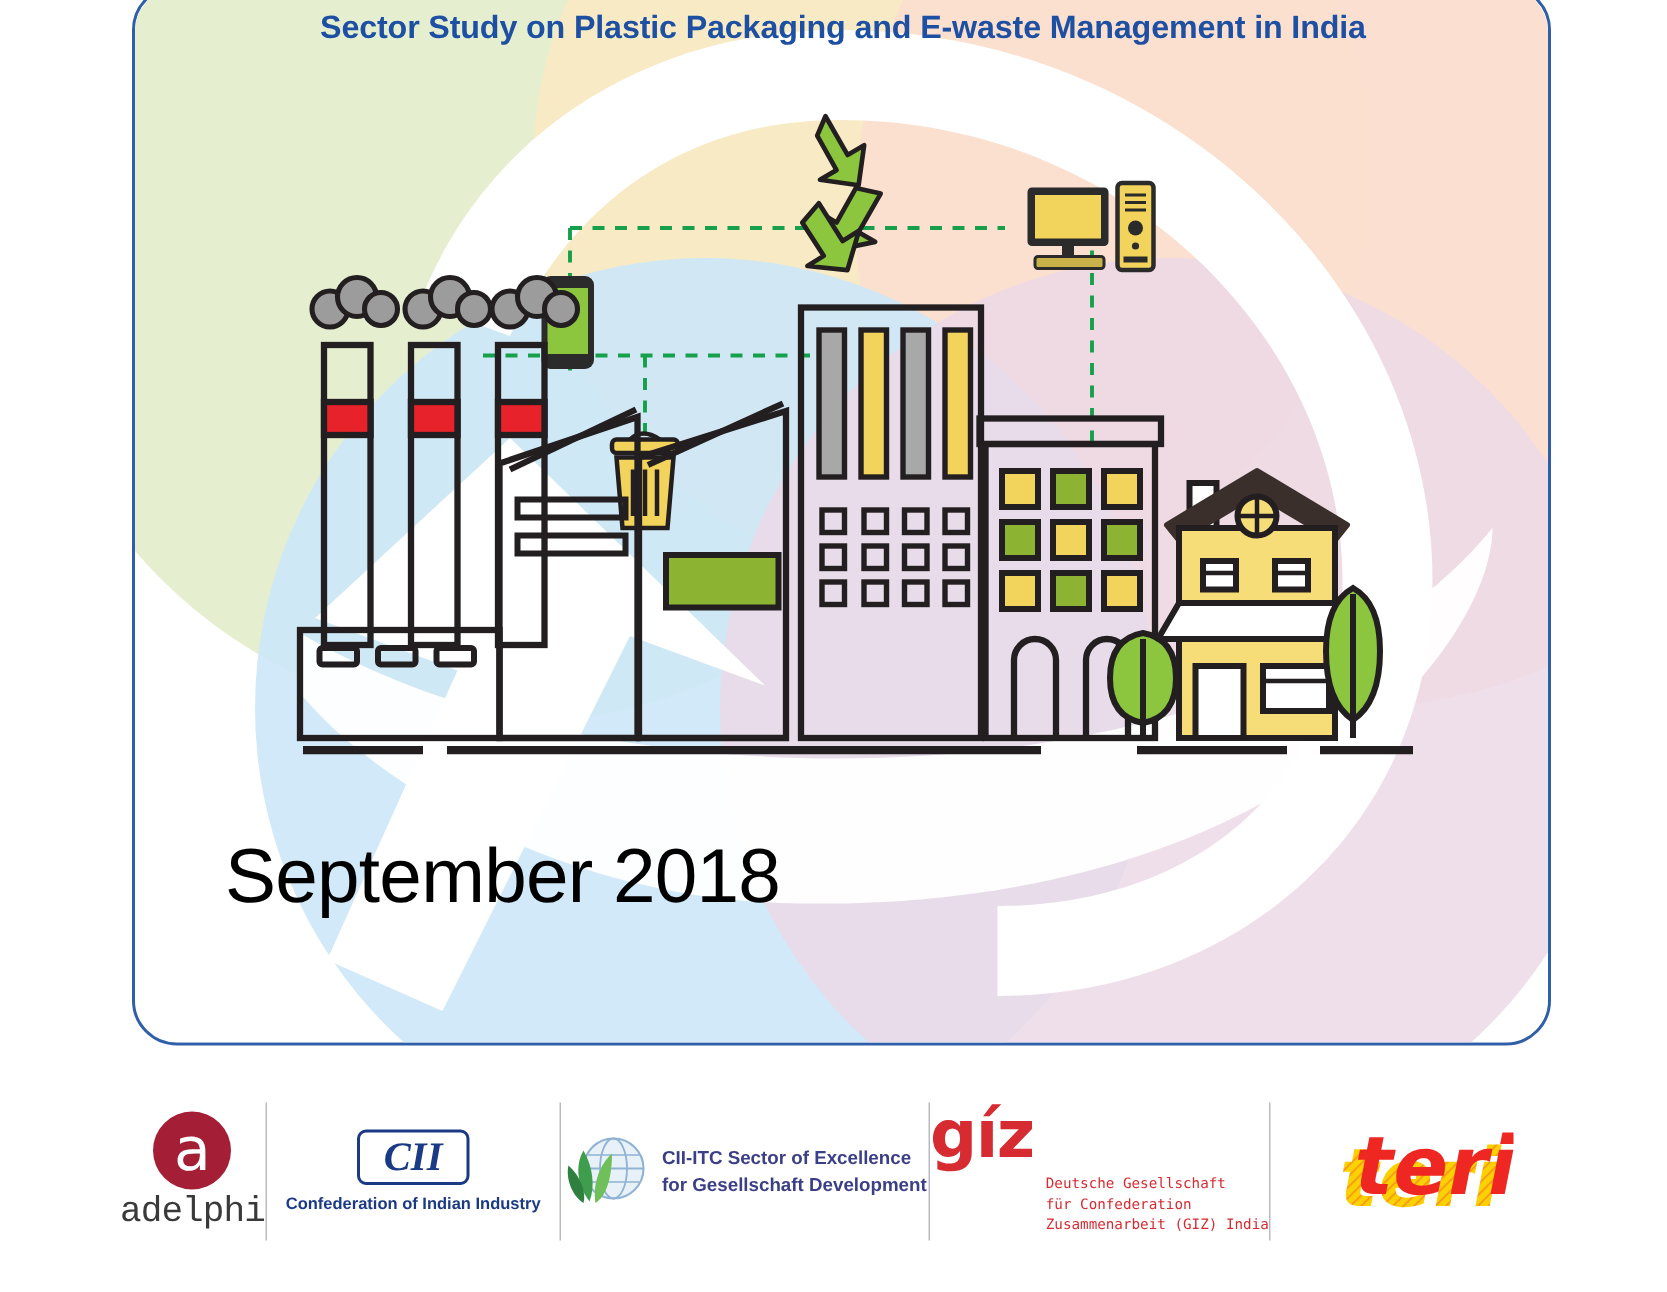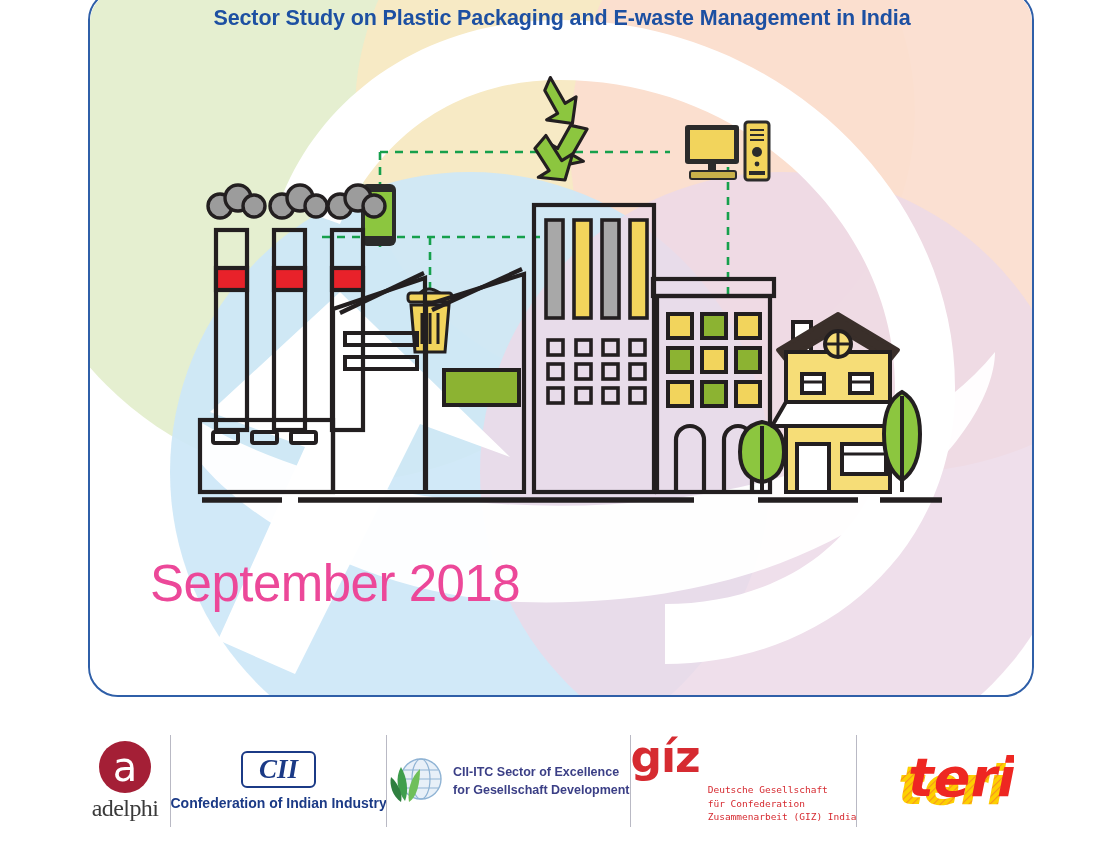--- a/index.html
+++ b/index.html
@@ -14,21 +14,21 @@
   }
   .blobs{position:absolute;inset:0;}
   .ill{position:absolute;left:0;top:0;width:942px;height:703px;}
   #title{
     position:absolute;left:2px;right:0;top:14px;text-align:center;
     font-size:21.5px;font-weight:bold;color:#1d50a2;letter-spacing:-0.1px;
     z-index:20;
   }
   #datetext{
     position:absolute;left:60px;top:562px;z-index:20;
-    font-size:51px;color:#ec4899;font-weight:400;letter-spacing:-0.5px;text-align:center;
+    font-size:51px;color:#000000;font-weight:400;letter-spacing:-0.5px;text-align:center;
   }
   
   #logobar{
     position:absolute;left:80px;top:735px;width:950px;height:92px;
     display:flex;align-items:center;
   }
   .logocell{
     height:92px;display:flex;align-items:center;justify-content:center;
     position:relative;box-sizing:border-box;
   }
@@ -41,31 +41,31 @@
   
   .adelphi{display:flex;flex-direction:column;align-items:center;}
   .adelphi .mark{
     width:52px;height:52px;border-radius:50%;background:#a41f36;
     display:flex;align-items:center;justify-content:center;
     font-size:40px;color:#fff;font-family:"DejaVu Sans",sans-serif;line-height:1;
     font-weight:400;
   }
   .adelphi .wordmark{
     margin-top:2px;font-size:24px;color:#3a3a3a;letter-spacing:-0.6px;
-    font-family:Liberation Serif, serif;
+    font-family:Liberation Mono, monospace;
   }
   
   .cii{display:flex;flex-direction:column;align-items:center;}
   .cii .box{
     border:2px solid #1b3a86;border-radius:6px;padding:2px 16px;
     font-family:"Liberation Serif",serif;font-weight:bold;font-style:italic;
     font-size:27px;color:#1b3a86;line-height:1.05;
   }
   .cii .sub{
-    margin-top:7px;font-size:14px;font-weight:bold;color:#1b3a86;white-space:nowrap;
+    margin-top:7px;font-size:11px;font-weight:bold;color:#1b3a86;white-space:nowrap;
   }
   
   .ciiitc{display:flex;align-items:center;gap:8px;}
   .ciiitc .txt{font-size:12.5px;font-weight:bold;color:#3b3f86;line-height:1.45;white-space:nowrap;}
   
   .giz{display:flex;align-items:flex-start;gap:8px;}
   .giz .word{
     font-size:44px;font-weight:bold;color:#d62b31;line-height:0.85;
     font-family:"DejaVu Sans",sans-serif;letter-spacing:-1px;
   }

